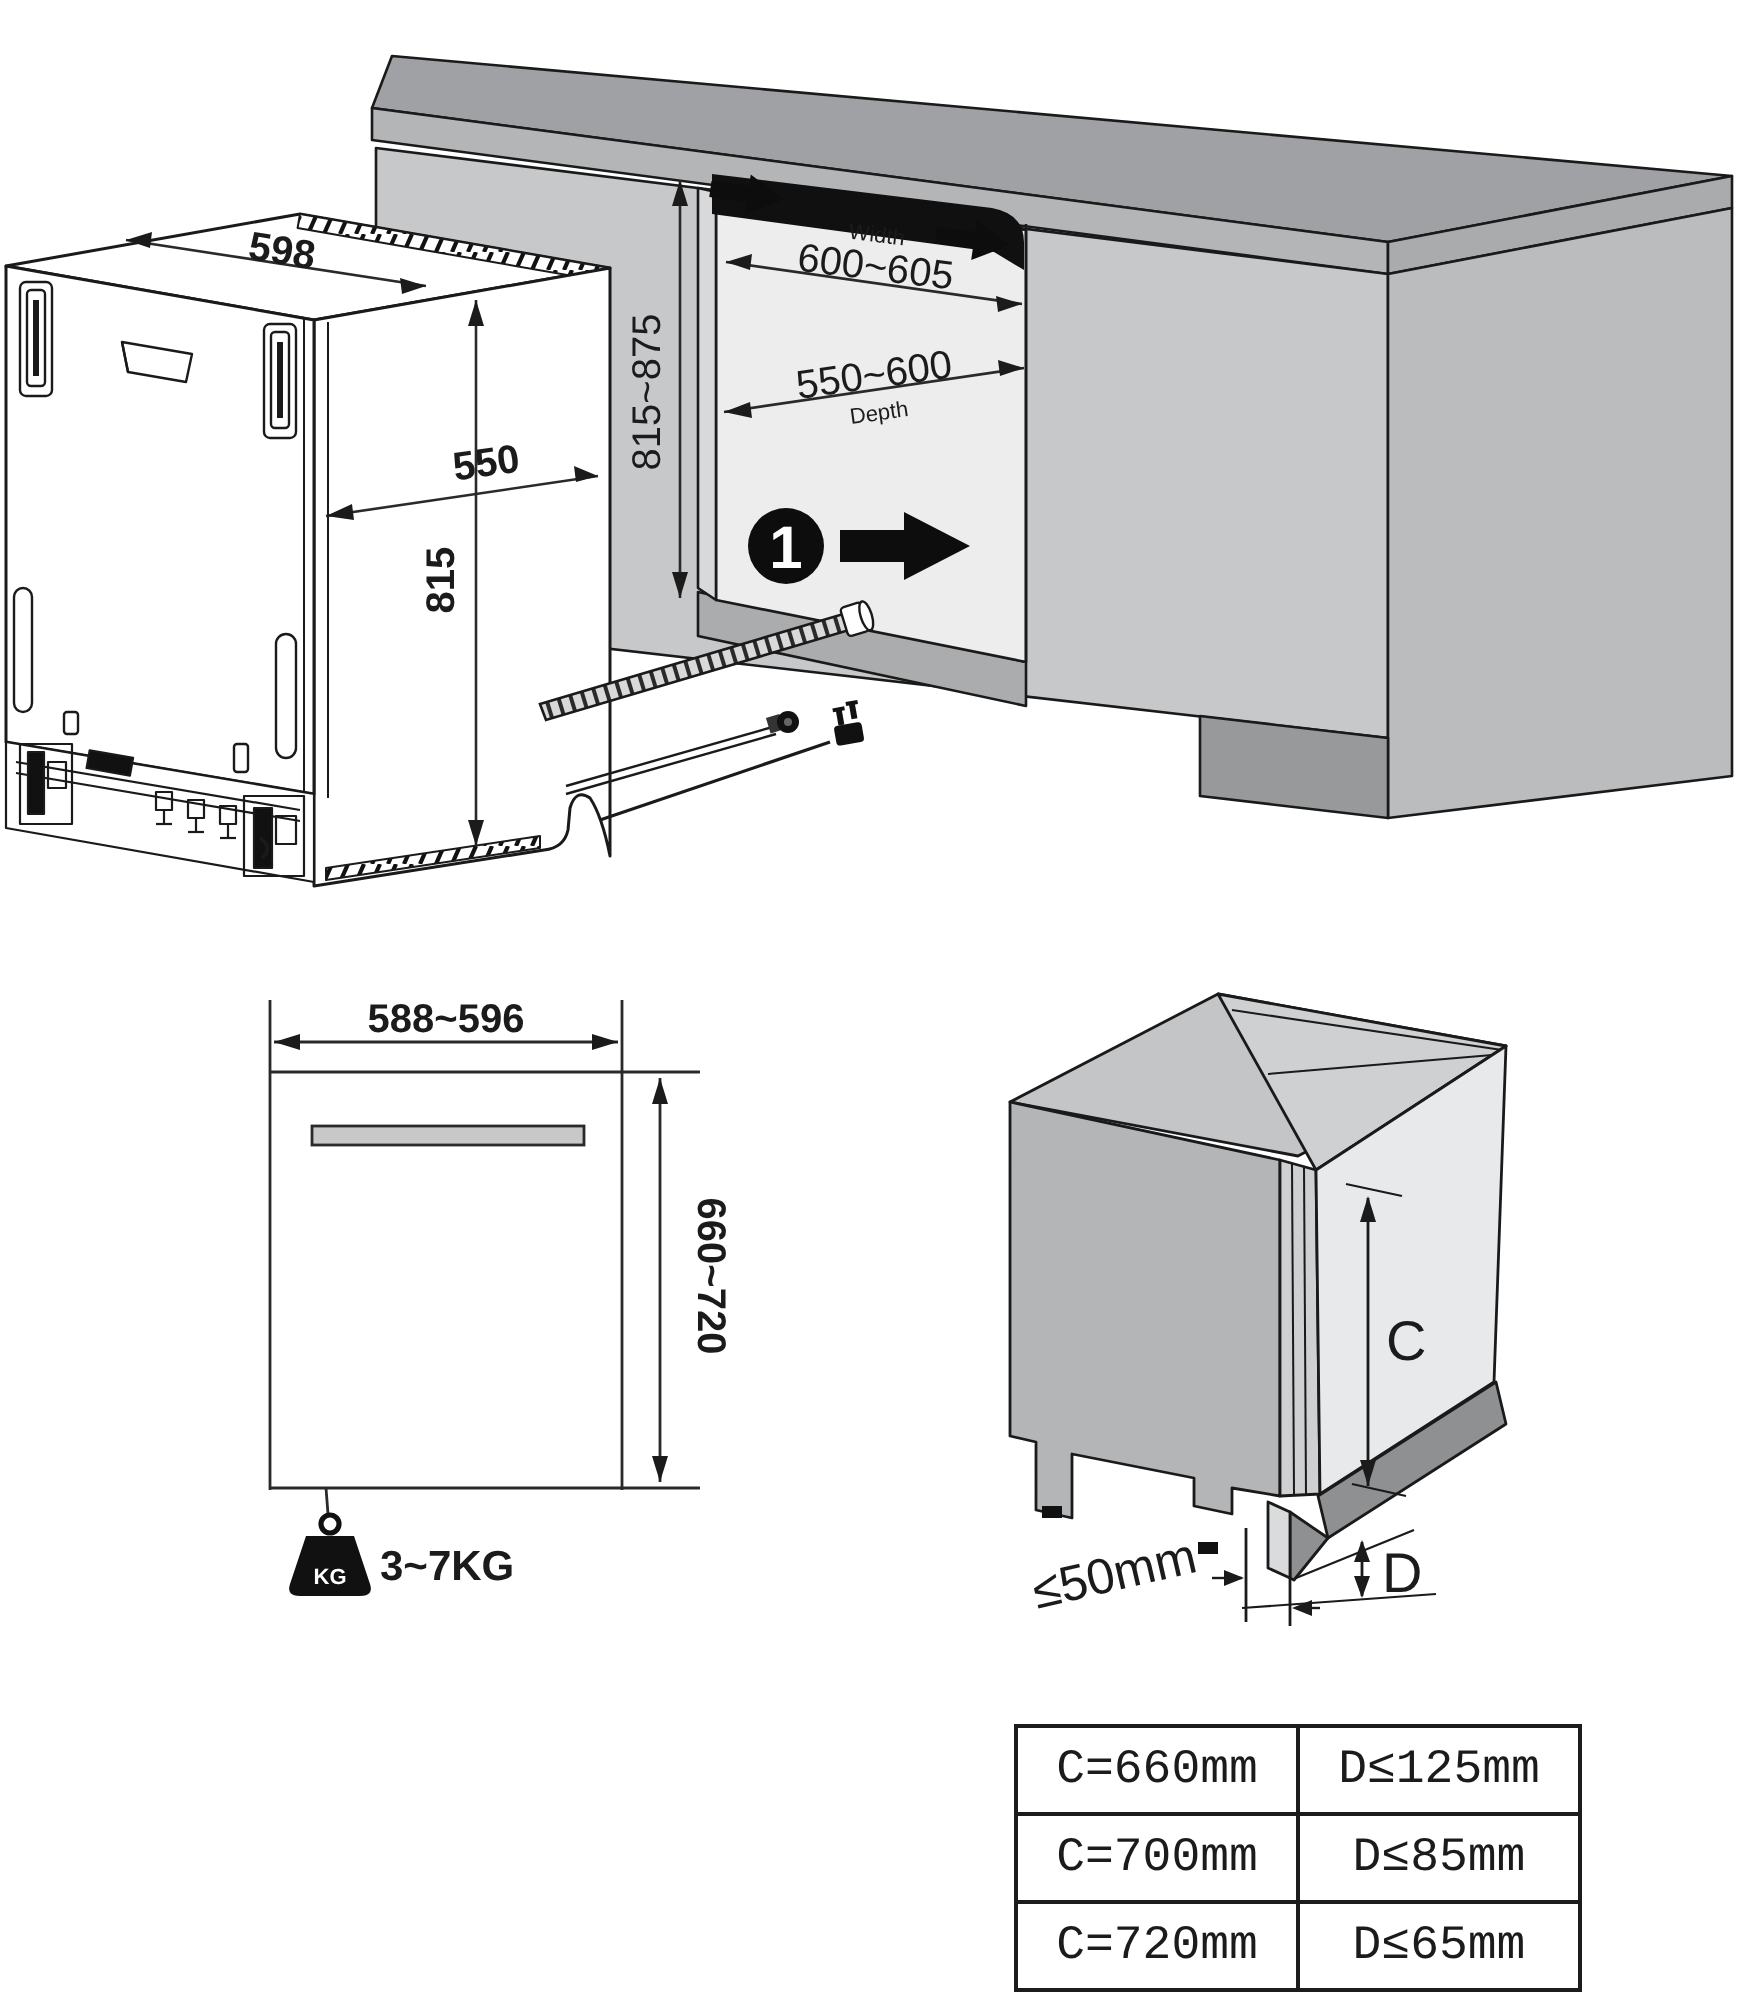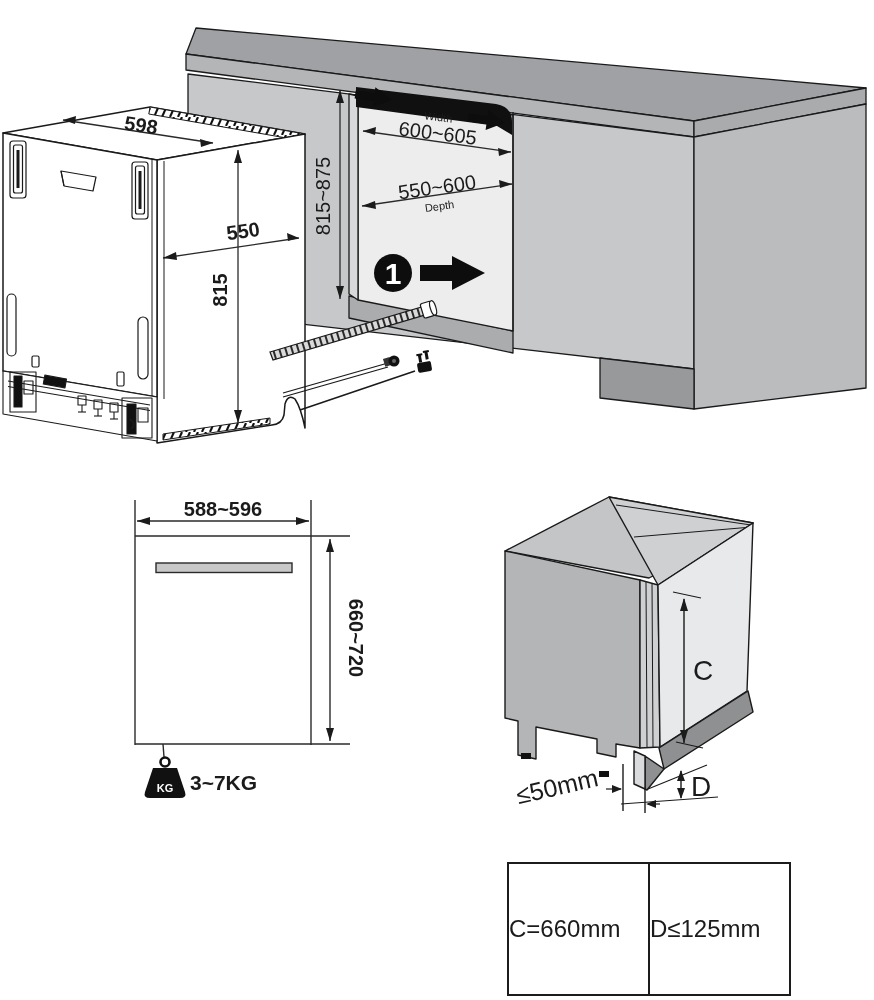--- a/index.html
+++ b/index.html
@@ -11,22 +11,22 @@
   .dimlight{font-size:20px;font-weight:400;}
   .dimsmall{font-size:11px;font-weight:400;}
   .dimbold{font-size:20px;font-weight:700;}
   .bigletter{font-size:28px;font-weight:500;}
   .stepnum{font-size:30px;font-weight:700;fill:#fff;}
   .kgtxt{font-size:11px;font-weight:700;fill:#fff;}
   .wtxt{font-size:21px;font-weight:700;}
   .lim{font-size:25px;font-weight:500;}
   #cd-table{position:absolute;left:507px;top:862px;width:284px;height:134px;
             border-collapse:collapse;table-layout:fixed;}
-  #cd-table td{border:2px solid #1c1c1c;vertical-align:middle;
-               font-size:24px;font-weight:400;color:#1b1b1b;padding:0;}
+  #cd-table td{border:2px solid #1c1c1c;text-align:center;vertical-align:middle;
+               font-size:24px;font-weight:400;color:#1b1b1b;padding:0;font-family:Liberation Mono, monospace;}
 </style>
 </head>
 <body>
 
 <div id="stage">
 
 <svg id="drawing" width="874" height="1000" viewBox="0 0 874 1000">
   <defs>
     <pattern id="serr" width="8" height="9" patternUnits="userSpaceOnUse">
       <rect width="8" height="9" fill="#ffffff"></rect>
@@ -237,16 +237,24 @@
     </g>
   </g>
 </svg>
 
 <table id="cd-table">
   <tbody>
     <tr>
       <td>C=660mm</td>
       <td>D≤125mm</td>
     </tr>
+    <tr>
+      <td>C=700mm</td>
+      <td>D≤85mm</td>
+    </tr>
+    <tr>
+      <td>C=720mm</td>
+      <td>D≤65mm</td>
+    </tr>
   </tbody>
 </table>
 
 </div>
 
 </body></html>

